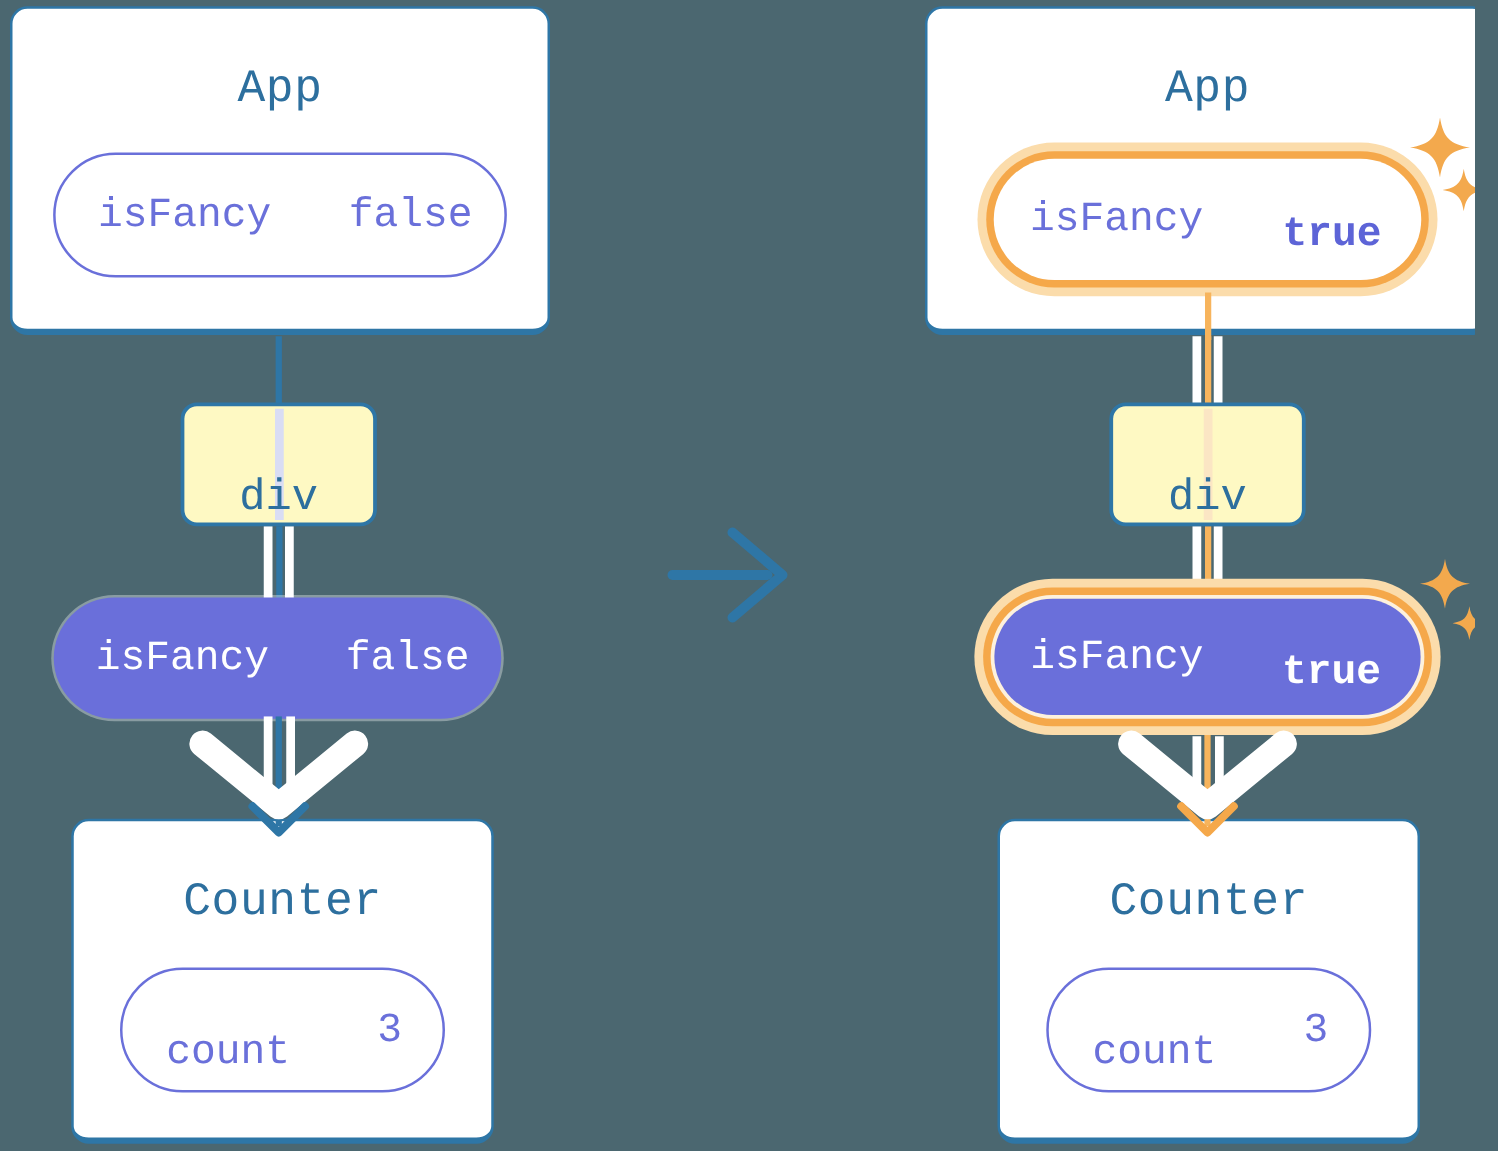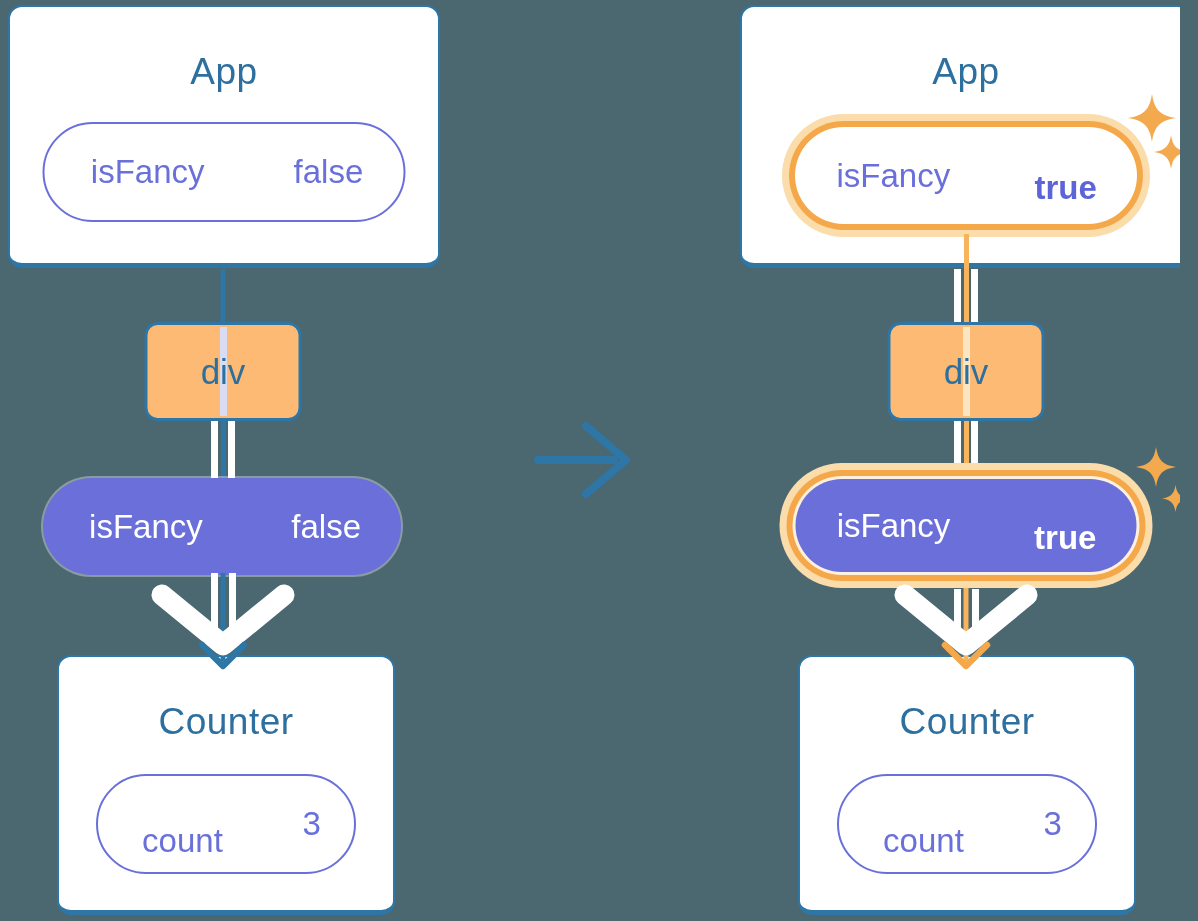--- a/index.html
+++ b/index.html
@@ -14,21 +14,21 @@
     --orange:#f5a84a;
     --glow:#fbdcab;
     --cream:#fdf1dd;
     --orange-line:#f7b45c;
     --sparkle:#f3a94d;
   }
   *{margin:0;padding:0;box-sizing:border-box;}
   html,body{background:var(--bg);}
   .stage{
     position:relative;width:1180px;height:921px;background:var(--bg);
-    font-family:Liberation Sans, sans-serif;overflow:hidden;
+    font-family:Liberation Mono, monospace;overflow:hidden;
   }
   .card{
     position:absolute;background:#fff;
     border:2.5px solid var(--blue);border-bottom-width:5px;border-radius:14px;
     z-index:1;
   }
   .card-title{
     position:absolute;left:0;right:0;top:44px;text-align:center;
     font-size:37px;color:var(--text-blue);letter-spacing:.5px;
   }
@@ -71,23 +71,23 @@
   .r-app-ring .cell.val{color:var(--purple-bold);}
   .r-app-ring .vdiv{background:var(--orange-line);}
 
   .r-prop-ring{left:966px;top:463px;width:373px;height:125px;}
   .r-prop-ring .ring-core{background:var(--purple-fill);}
   .r-prop-ring .cell{color:#fff;}
   .r-prop-ring .vdiv{background:#fff;}
 
   
   .div-box{
-    position:absolute;width:157px;height:99px;background:#fdba74;
+    position:absolute;width:157px;height:99px;background:#fef9c3;
     border:3px solid var(--blue);border-radius:13px;z-index:1;
-    display:flex;align-items:center;justify-content:center;
+    display:flex;align-items:flex-end;justify-content:center;
   }
   .div-box .label{position:relative;z-index:2;font-size:35px;color:var(--text-blue);}
   .through-line{position:absolute;left:50%;transform:translateX(-50%);top:2px;bottom:2px;width:7px;z-index:1;}
   .l-div{left:223px;top:322px;transform:translateX(-50%);}
   .r-div{left:966px;top:322px;transform:translateX(-50%);}
   .l-div .through-line{background:var(--lavender);}
   .r-div .through-line{background:var(--peach);}
 
   
   .vline{position:absolute;z-index:0;}

